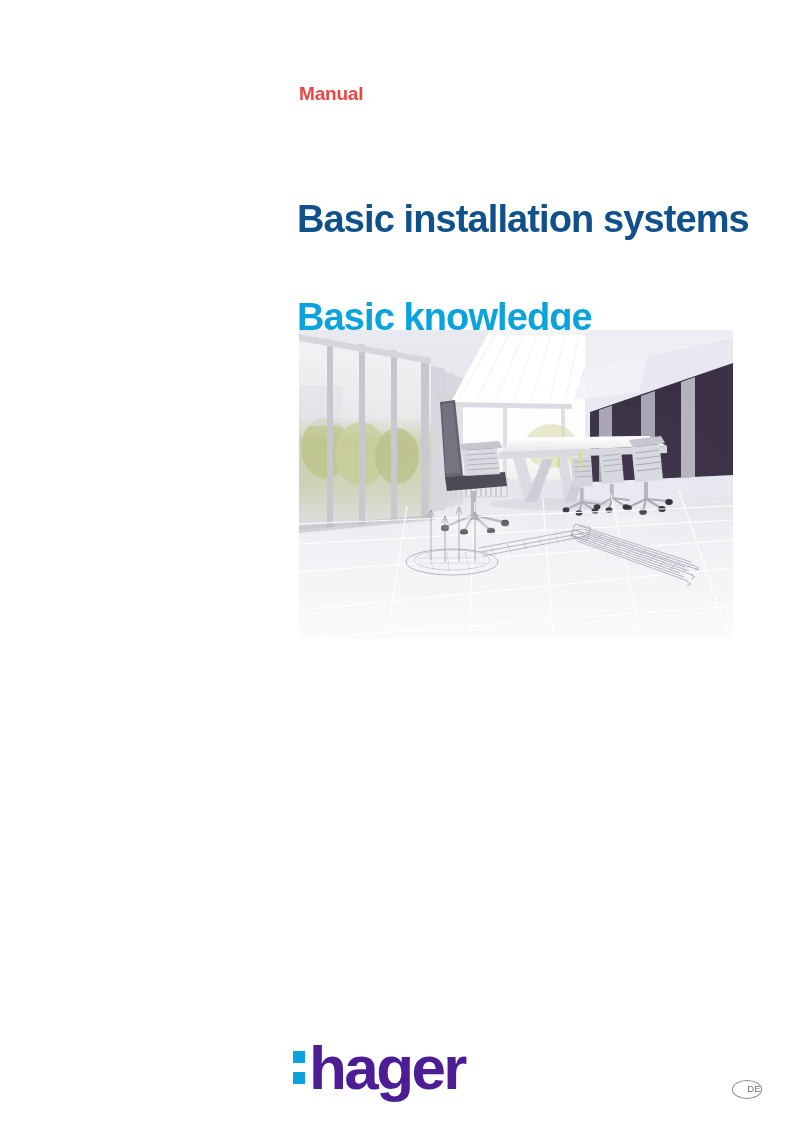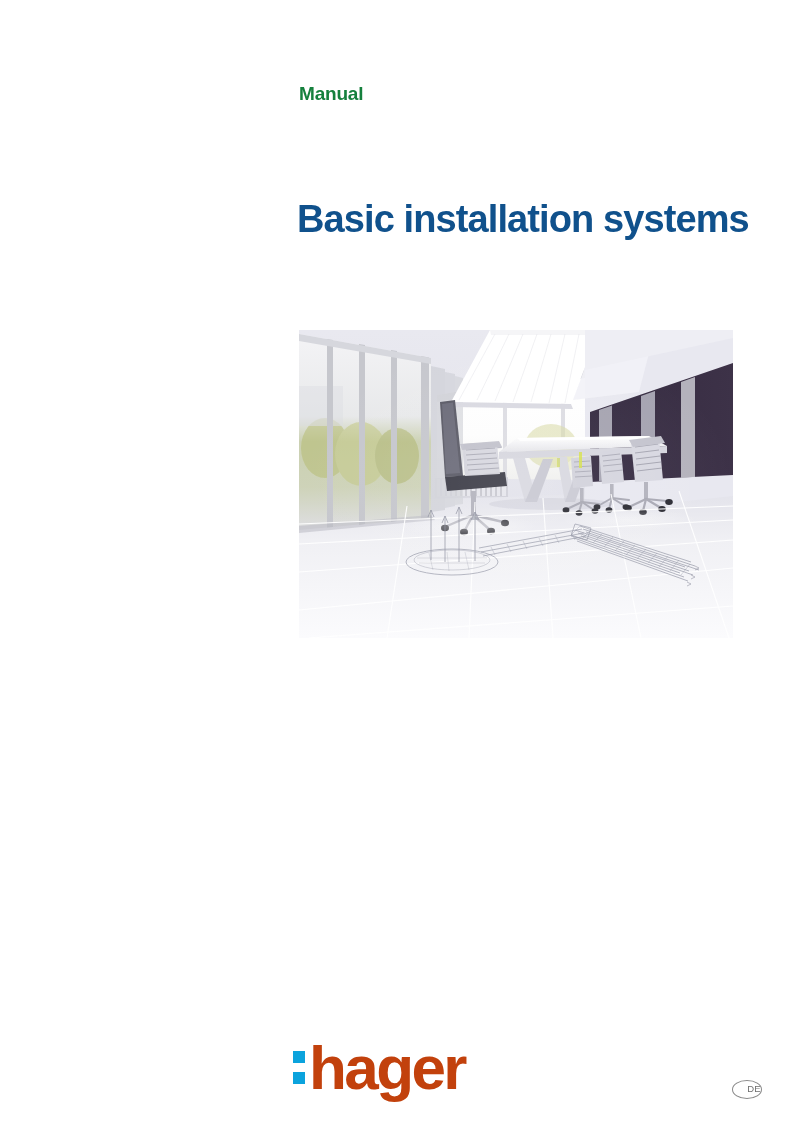--- a/index.html
+++ b/index.html
@@ -22,21 +22,21 @@
   }
 
   
   .doc-type {
     position: absolute;
     left: 299px;
     top: 84px;
     font-size: 19px;
     font-weight: bold;
     letter-spacing: -0.2px;
-    color: #15803d;
+    color: #ef4444;
     line-height: 1;
   }
 
   .doc-title {
     position: absolute;
     left: 297px;
     top: 175px;
     font-size: 38px;
     font-weight: bold;
     letter-spacing: -0.9px;
@@ -92,21 +92,21 @@
     display: block;
     width: 12px;
     height: 12px;
     background: #0ba3dd;
   }
   .logo-word {
     font-size: 62px;
     font-weight: bold;
     letter-spacing: -2.6px;
     line-height: 1;
-    color: #c2410c;
+    color: #4c1d95;
     text-align: center;
   }
 
   
   .lang-badge {
     position: absolute;
     left: 732px;
     top: 1080px;
     width: 28px;
     height: 17px;
@@ -121,20 +121,21 @@
 </style>
 </head>
 <body>
 
 <div class="page">
 
   <div class="doc-type">Manual</div>
 
   <h1 class="doc-title">Basic installation systems</h1>
 
+  <h2 class="doc-subtitle">Basic knowledge</h2>
 
   <div class="cover-image">
     <svg width="434" height="308" viewBox="0 0 434 308">
       <defs>
         <linearGradient id="gWallBack" x1="0" y1="0" x2="0" y2="1">
           <stop offset="0" stop-color="#e9e9f0"></stop>
           <stop offset="1" stop-color="#dcdce6"></stop>
         </linearGradient>
         <linearGradient id="gFloor" x1="0" y1="0" x2="0" y2="1">
           <stop offset="0" stop-color="#e2e2ea"></stop>

